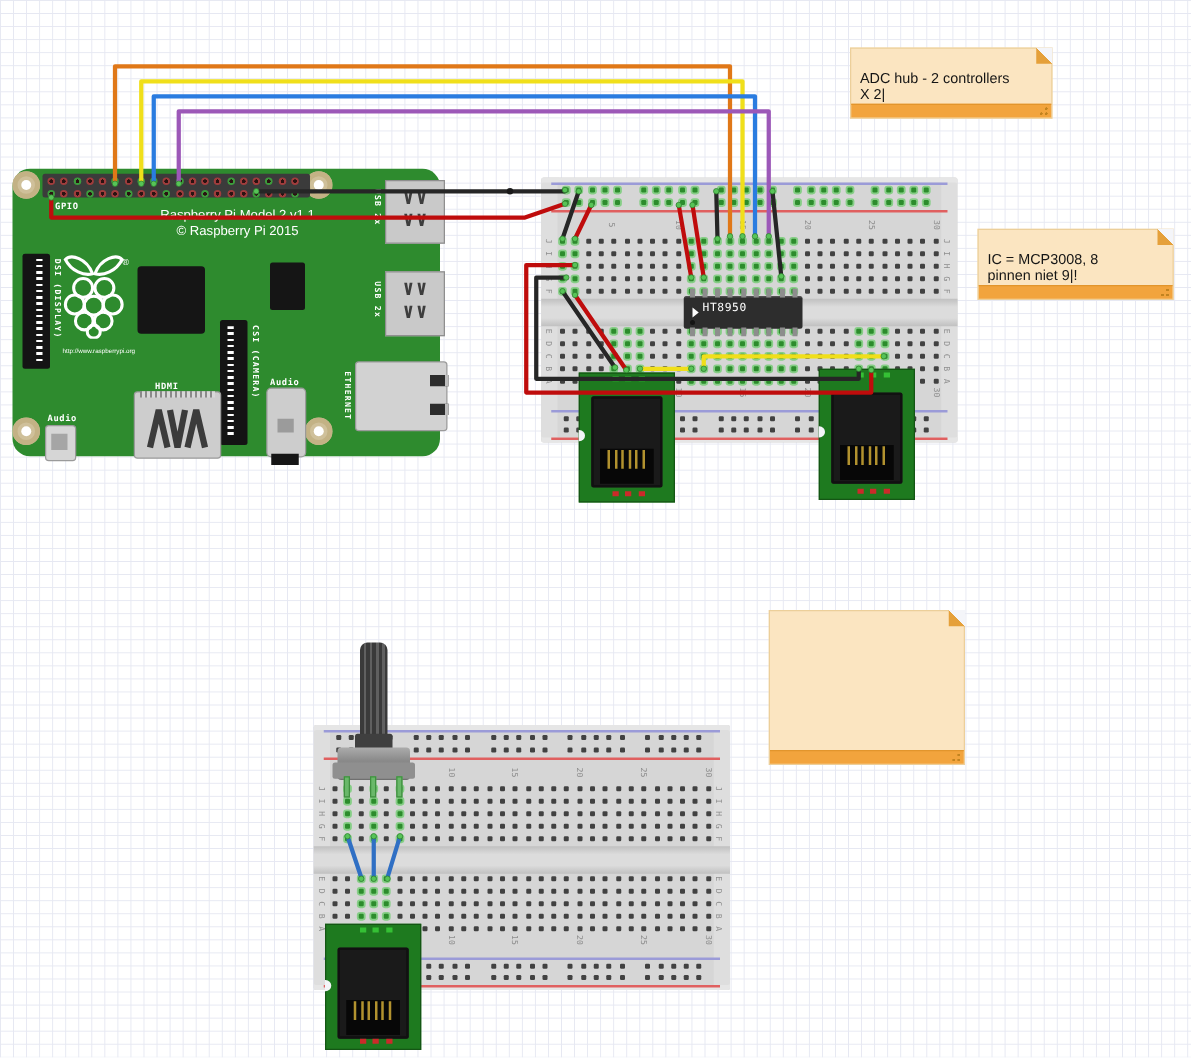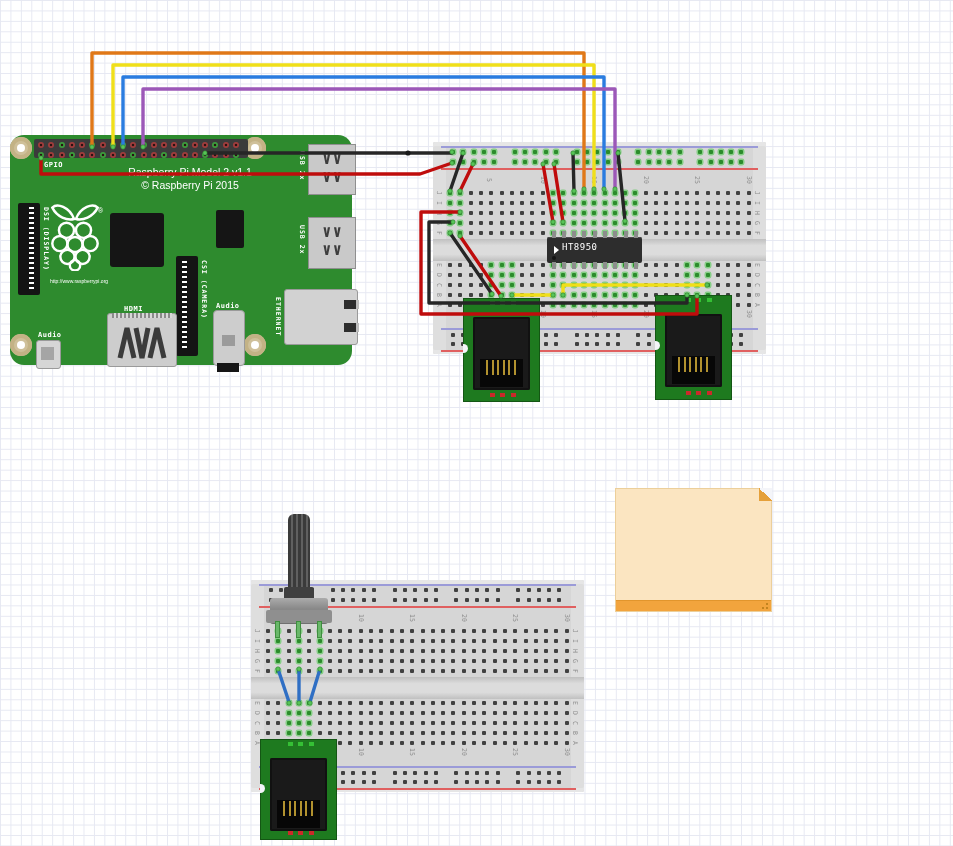--- a/index.html
+++ b/index.html
@@ -1252,17 +1252,29 @@
         <circle cx="707" cy="285" r="2.2"></circle>
         <circle cx="278" cy="669" r="2.2"></circle>
         <circle cx="289" cy="703" r="2.2"></circle>
         <circle cx="299" cy="669" r="2.2"></circle>
         <circle cx="299" cy="703" r="2.2"></circle>
         <circle cx="320" cy="669" r="2.2"></circle>
         <circle cx="310" cy="703" r="2.2"></circle>
       </g>
   </svg>
 
+  <div class="note" id="note1">
+    <span>ADC hub - 2 controllers
+X 2|</span>
+    <div class="fold"></div>
+    <div class="bar"><div class="grip"></div></div>
+  </div>
+  <div class="note" id="note2">
+    <span>IC = MCP3008, 8
+pinnen niet 9|!</span>
+    <div class="fold"></div>
+    <div class="bar"><div class="grip"></div></div>
+  </div>
   <div class="note" id="note4">
     <div class="fold"></div>
     <div class="bar"><div class="grip"></div></div>
   </div>
 </div>
 
 </body></html>

